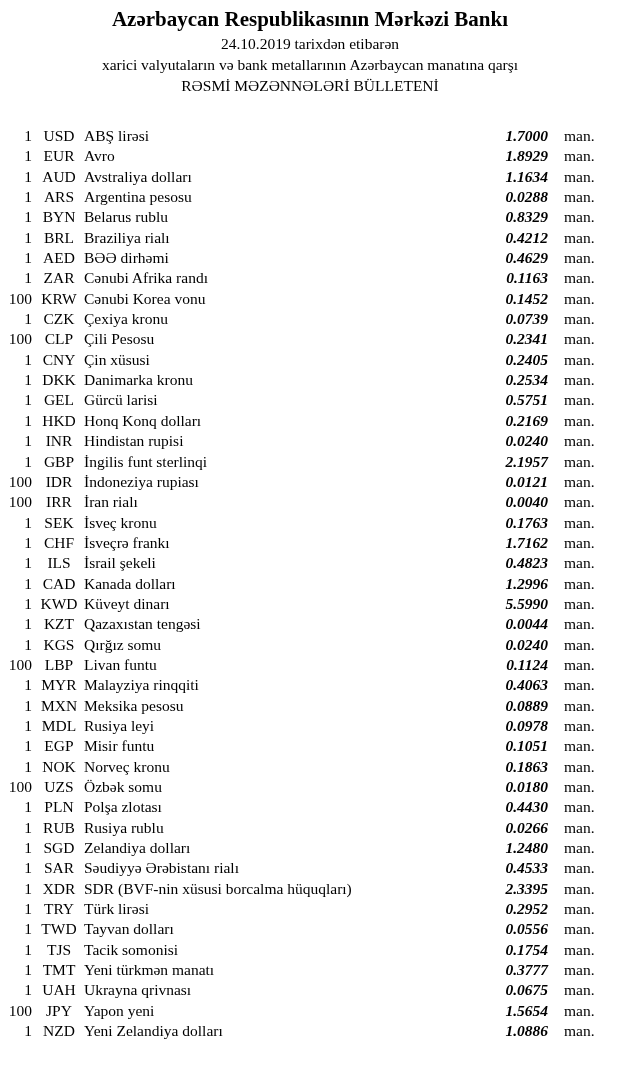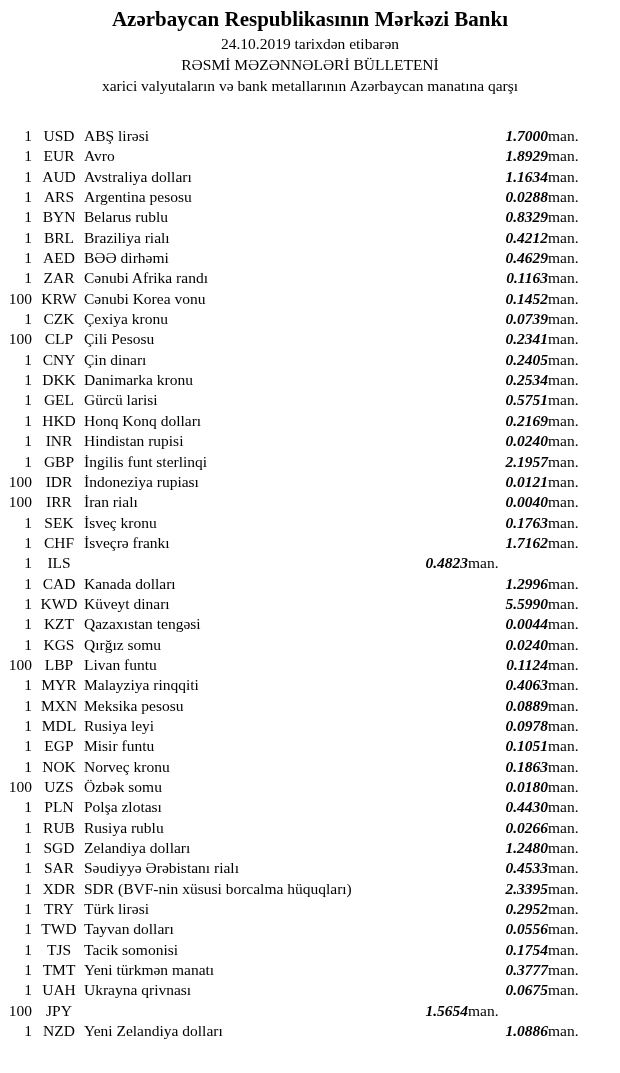--- a/index.html
+++ b/index.html
@@ -65,32 +65,33 @@
     overflow: hidden;
   }
   .cell-rate {
     text-align: right;
     font-weight: bold;
     font-style: italic;
     margin-top: 27px;
   }
   .cell-man {
     text-align: left;
+    padding-left: 16px;
   }
 </style>
 </head>
 <body>
 
 <div class="page">
 
   <div class="header">
     <div class="bank-name">Azərbaycan Respublikasının Mərkəzi Bankı</div>
     <div class="header-line">24.10.2019 tarixdən etibarən</div>
+    <div class="header-line">xarici valyutaların və bank metallarının Azərbaycan manatına qarşı</div>
     <div class="header-line">RƏSMİ MƏZƏNNƏLƏRİ BÜLLETENİ</div>
-    <div class="header-line">xarici valyutaların və bank metallarının Azərbaycan manatına qarşı</div>
   </div>
 
 
   <div class="rates-table">
       <div class="row">
     <span class="cell-qty">1</span>
     <span class="cell-code">USD</span>
     <span class="cell-name">ABŞ lirəsi</span>
     <span class="cell-rate">1.7000</span>
     <span class="cell-man">man.</span>
@@ -161,21 +162,21 @@
       <div class="row">
     <span class="cell-qty">100</span>
     <span class="cell-code">CLP</span>
     <span class="cell-name">Çili Pesosu</span>
     <span class="cell-rate">0.2341</span>
     <span class="cell-man">man.</span>
   </div>
       <div class="row">
     <span class="cell-qty">1</span>
     <span class="cell-code">CNY</span>
-    <span class="cell-name">Çin dinarı</span>
+    <span class="cell-name">Çin xüsusi</span>
     <span class="cell-rate">0.2405</span>
     <span class="cell-man">man.</span>
   </div>
       <div class="row">
     <span class="cell-qty">1</span>
     <span class="cell-code">DKK</span>
     <span class="cell-name">Danimarka kronu</span>
     <span class="cell-rate">0.2534</span>
     <span class="cell-man">man.</span>
   </div>
@@ -231,20 +232,21 @@
       <div class="row">
     <span class="cell-qty">1</span>
     <span class="cell-code">CHF</span>
     <span class="cell-name">İsveçrə frankı</span>
     <span class="cell-rate">1.7162</span>
     <span class="cell-man">man.</span>
   </div>
       <div class="row">
     <span class="cell-qty">1</span>
     <span class="cell-code">ILS</span>
+    <span class="cell-name">İsrail şekeli</span>
     <span class="cell-rate">0.4823</span>
     <span class="cell-man">man.</span>
   </div>
       <div class="row">
     <span class="cell-qty">1</span>
     <span class="cell-code">CAD</span>
     <span class="cell-name">Kanada dolları</span>
     <span class="cell-rate">1.2996</span>
     <span class="cell-man">man.</span>
   </div>
@@ -384,20 +386,21 @@
       <div class="row">
     <span class="cell-qty">1</span>
     <span class="cell-code">UAH</span>
     <span class="cell-name">Ukrayna qrivnası</span>
     <span class="cell-rate">0.0675</span>
     <span class="cell-man">man.</span>
   </div>
       <div class="row">
     <span class="cell-qty">100</span>
     <span class="cell-code">JPY</span>
+    <span class="cell-name">Yapon yeni</span>
     <span class="cell-rate">1.5654</span>
     <span class="cell-man">man.</span>
   </div>
       <div class="row">
     <span class="cell-qty">1</span>
     <span class="cell-code">NZD</span>
     <span class="cell-name">Yeni Zelandiya dolları</span>
     <span class="cell-rate">1.0886</span>
     <span class="cell-man">man.</span>
   </div>

